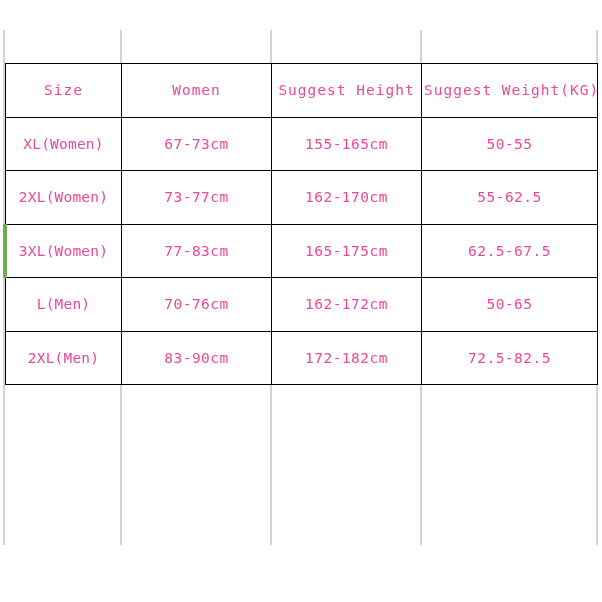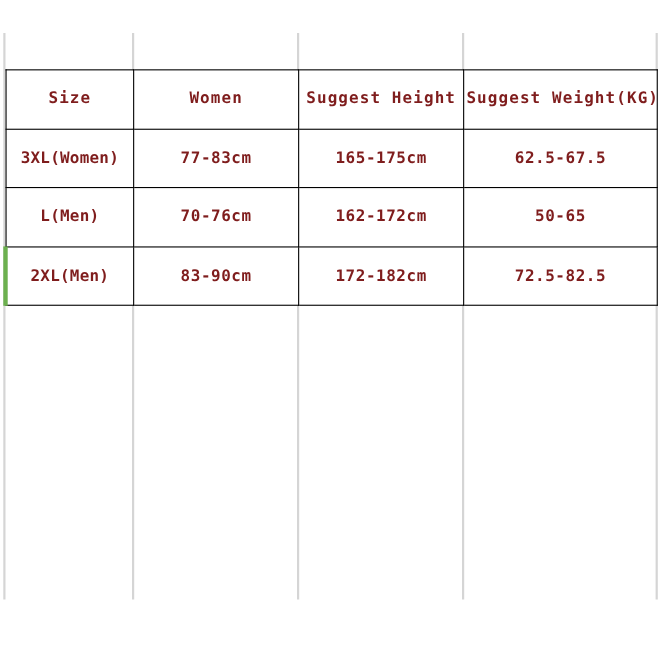--- a/index.html
+++ b/index.html
@@ -62,22 +62,22 @@
   table.size-table col.c-height { width: 150px; }
   table.size-table col.c-weight { width: 176px; }
 
   table.size-table th,
   table.size-table td {
     border: 1.6px solid #000000;
     height: 52.5px;
     text-align: center;
     vertical-align: middle;
     font-size: 14.5px;
-    font-weight: bold;
-    color: #7f1d1d;
+    font-weight: normal;
+    color: #ec4899;
     letter-spacing: 0.5px;
     padding: 0 2px;
     white-space: nowrap;
     background: #ffffff;
   }
 
   table.size-table th {
     font-size: 14.5px;
     letter-spacing: 1px;
   }
@@ -109,20 +109,32 @@
     <thead>
       <tr>
         <th>Size</th>
         <th>Women</th>
         <th>Suggest Height</th>
         <th>Suggest Weight(KG)</th>
       </tr>
     </thead>
     <tbody id="table-body">
         <tr>
+          <td class="cell-size">XL(Women)</td>
+          <td class="cell-waist">67-73cm</td>
+          <td class="cell-height">155-165cm</td>
+          <td class="cell-weight">50-55</td>
+        </tr>
+        <tr>
+          <td class="cell-size">2XL(Women)</td>
+          <td class="cell-waist">73-77cm</td>
+          <td class="cell-height">162-170cm</td>
+          <td class="cell-weight">55-62.5</td>
+        </tr>
+        <tr>
           <td class="cell-size">3XL(Women)</td>
           <td class="cell-waist">77-83cm</td>
           <td class="cell-height">165-175cm</td>
           <td class="cell-weight">62.5-67.5</td>
         </tr>
         <tr>
           <td class="cell-size">L(Men)</td>
           <td class="cell-waist">70-76cm</td>
           <td class="cell-height">162-172cm</td>
           <td class="cell-weight">50-65</td>

